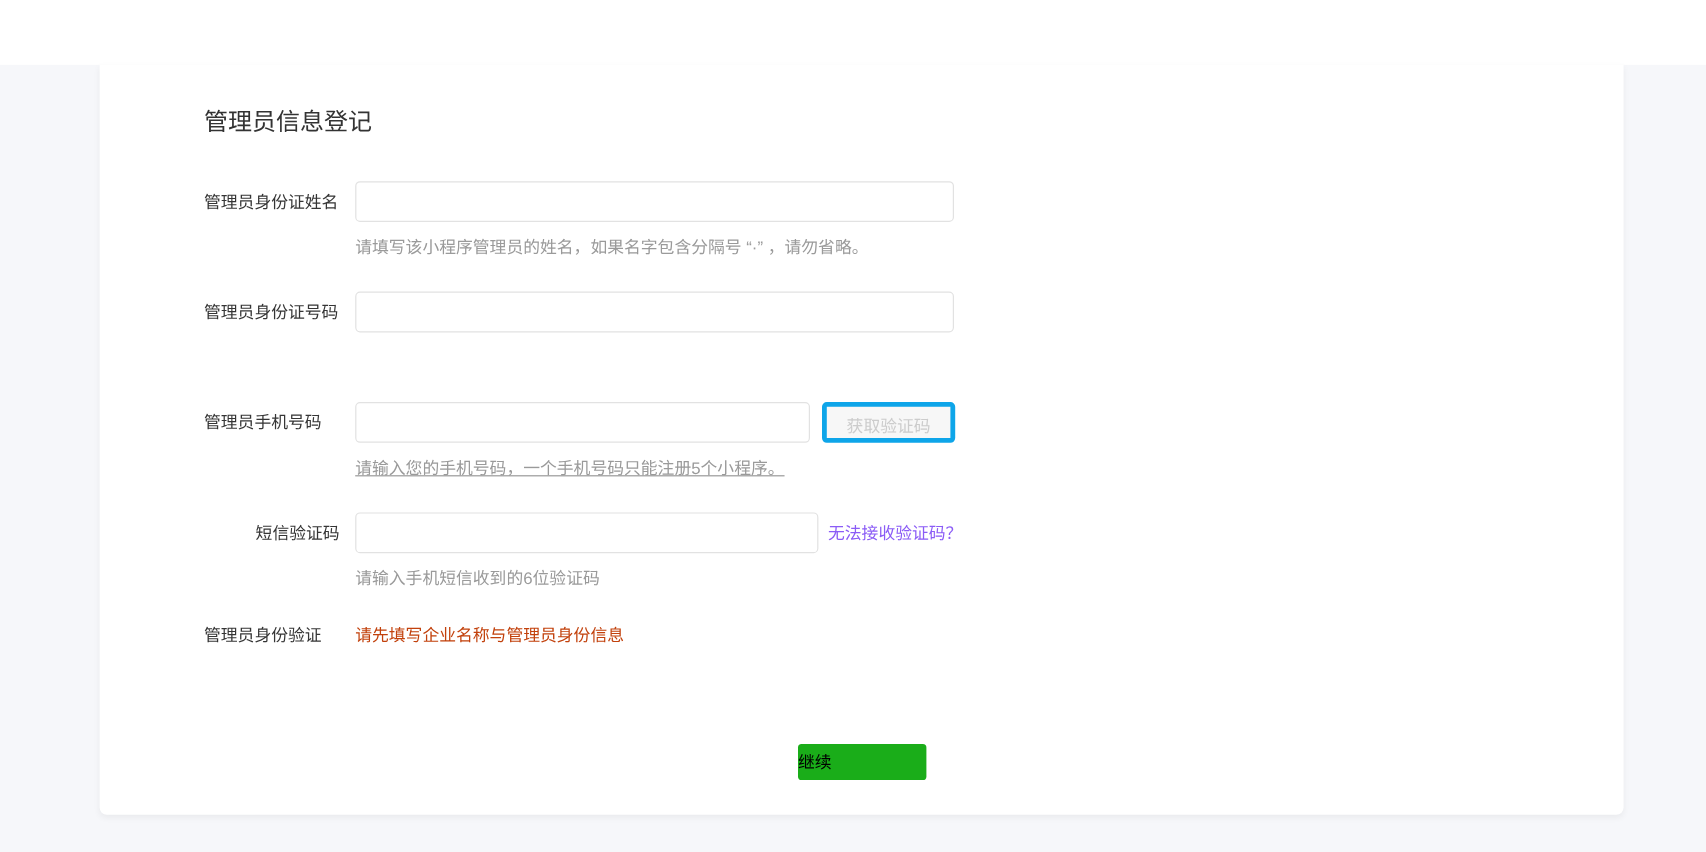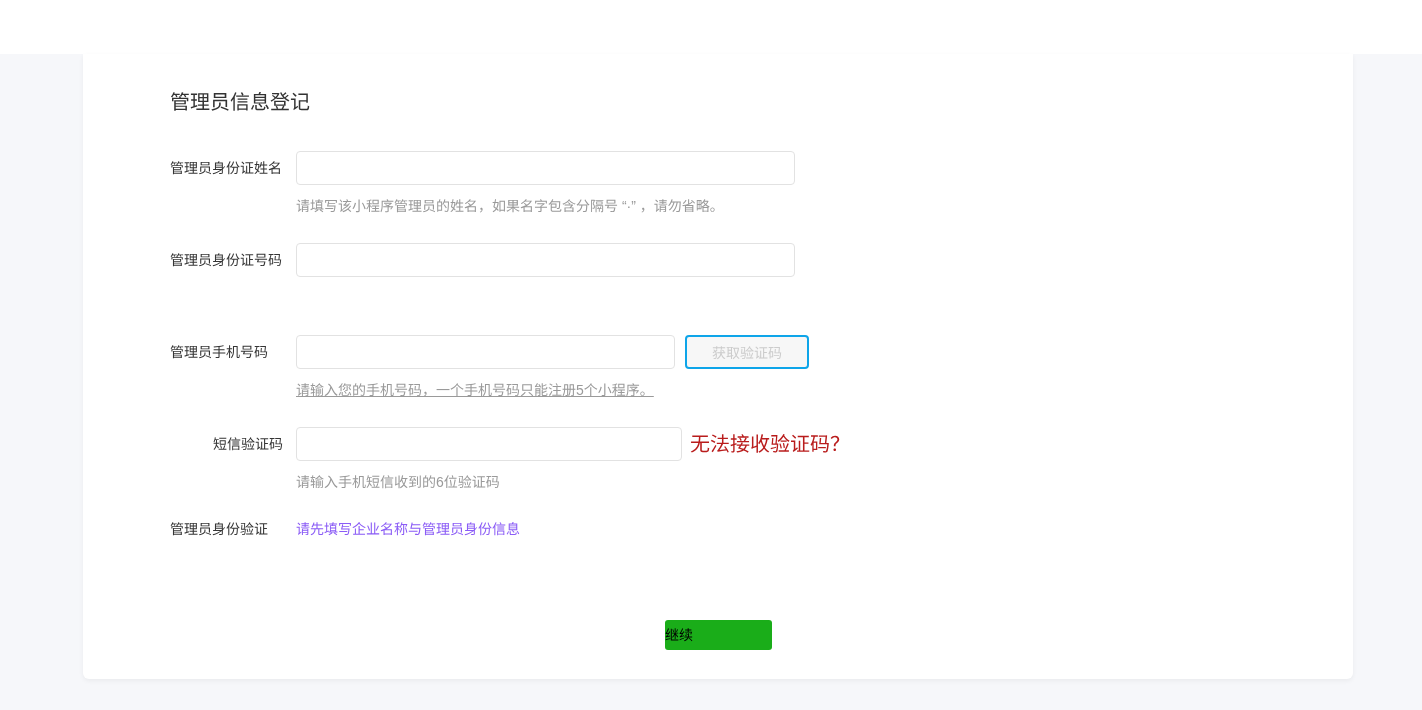--- a/index.html
+++ b/index.html
@@ -46,41 +46,41 @@
     font-family: inherit;
   }
   .helper {
     position: absolute; left: 213px;
     font-size: 14px; color: #9a9a9a;
     line-height: 18px;
     white-space: nowrap;
   }
   .code-button {
     position: absolute; left: 602px;
-    width: 124px; height: 34px;
+    width: 111px; height: 34px;
     background: #f7f7f7;
-    border: 2px solid #0ea5e9;
+    border: 4px solid #0ea5e9;
     border-radius: 4px;
     font-size: 14px; color: #cccccc;
     text-align: center; line-height: 32px;
     cursor: not-allowed;
     font-family: inherit;
   }
   .code-link {
     position: absolute; left: 607px;
-    font-size: 20px;
-    color: #b91c1c;
+    font-size: 14px;
+    color: #8b5cf6;
     line-height: 34px;
     text-decoration: none;
     cursor: pointer;
     white-space: nowrap;
   }
   .static-value {
     position: absolute; left: 213px;
-    font-size: 14px; color: #8b5cf6;
+    font-size: 14px; color: #c2410c;
     line-height: 18px;
     white-space: nowrap;
   }
   .submit-button {
     position: absolute; left: 582px; top: 566px;
     width: 107px; height: 30px;
     background: #1aad19;
     color: #000000;
     border: none;
     border-radius: 3px;

